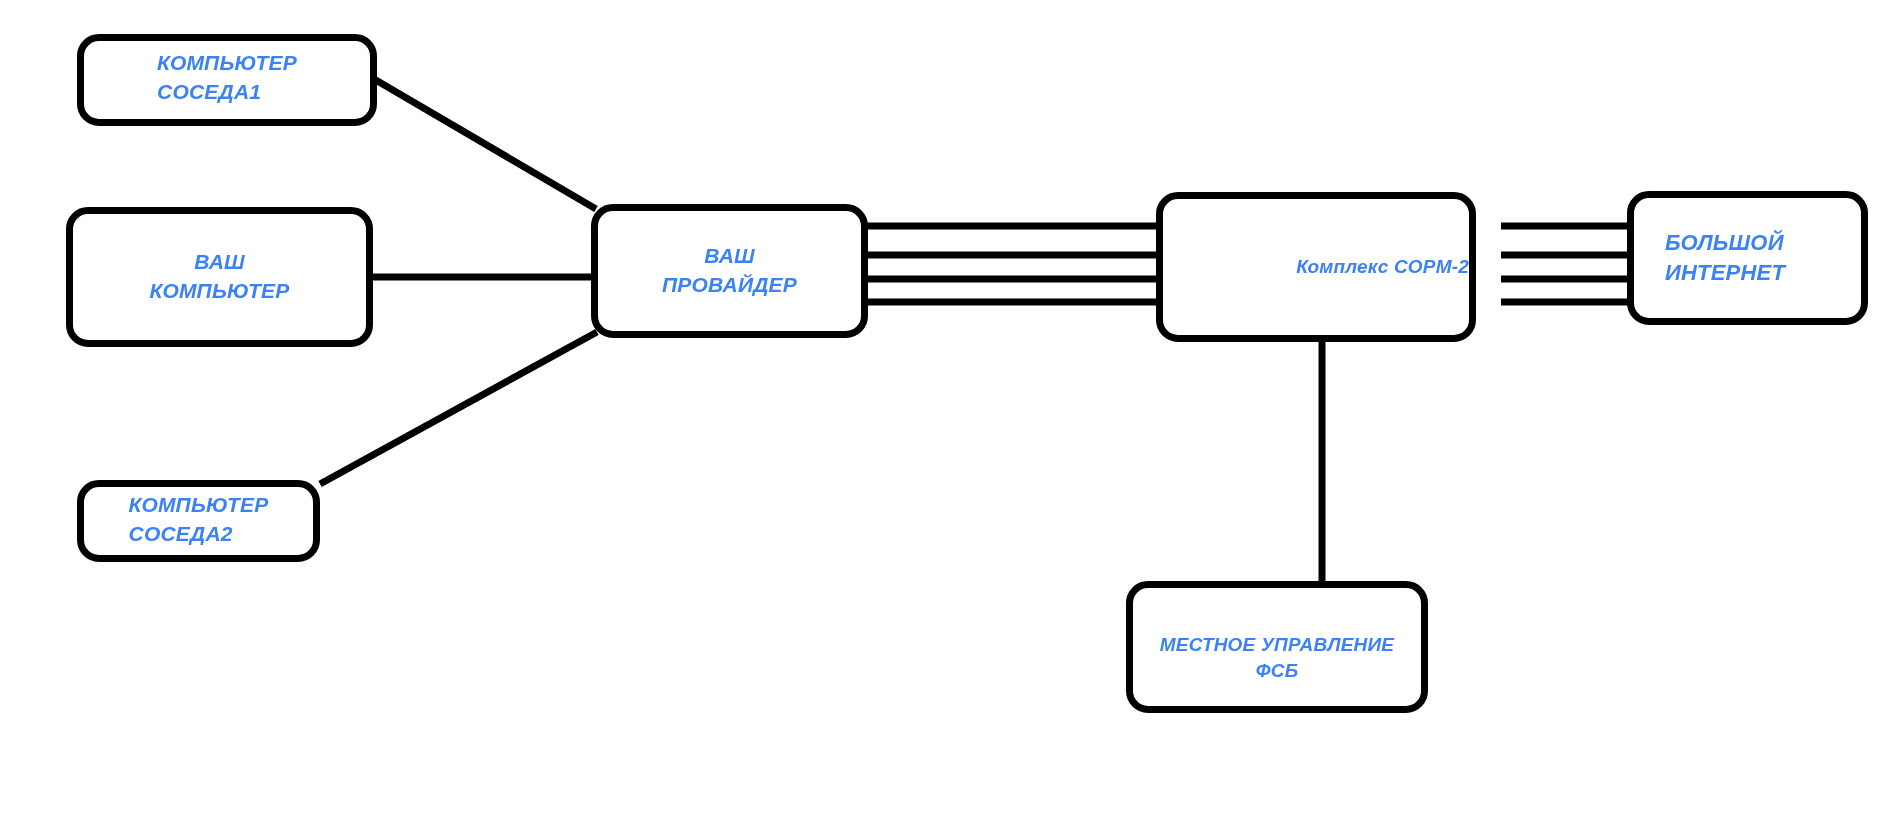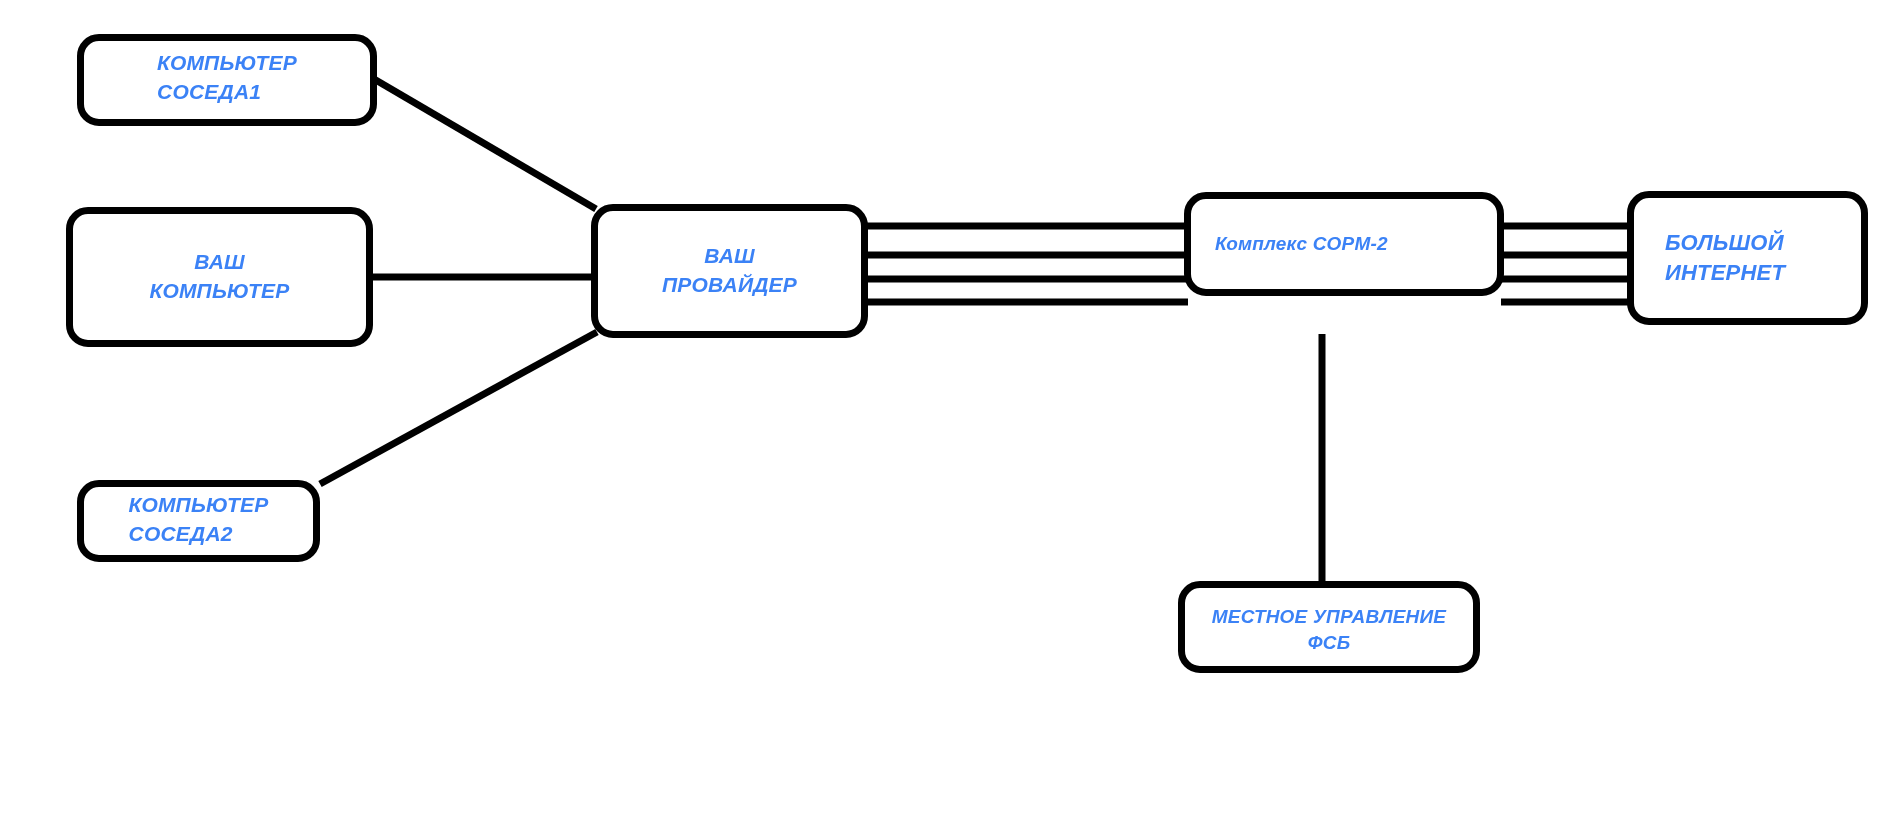--- a/index.html
+++ b/index.html
@@ -64,39 +64,39 @@
     font-size: 21px; text-align: left; transform: translateY(-1px);
   }
   #node-provider {
     left: 591px; top: 204px; width: 277px; height: 134px;
     align-items: center; justify-content: center;
   }
   #node-provider .node-label {
     font-size: 21px; text-align: center;
   }
   #node-sorm {
-    left: 1184px; top: 192px; width: 320px; height: 104px;
-    align-items: center; justify-content: flex-start;
+    left: 1156px; top: 192px; width: 320px; height: 150px;
+    align-items: center; justify-content: flex-end;
     padding-left: 24px;
   }
   #node-sorm .node-label {
     font-size: 19px; text-align: left;
   }
   #node-internet {
     left: 1627px; top: 191px; width: 241px; height: 134px;
     align-items: center; justify-content: flex-start;
     padding-left: 31px;
   }
   #node-internet .node-label {
     font-size: 22px; text-align: left;
   }
   #node-fsb {
-    left: 1178px; top: 581px; width: 302px; height: 92px;
+    left: 1126px; top: 581px; width: 302px; height: 132px;
     align-items: flex-start; justify-content: center;
-    padding-top: 16px;
+    padding-top: 44px;
   }
   #node-fsb .node-label {
     font-size: 19px; text-align: center;
   }
 </style>
 </head>
 <body>
 
 <div id="diagram-canvas">
 

